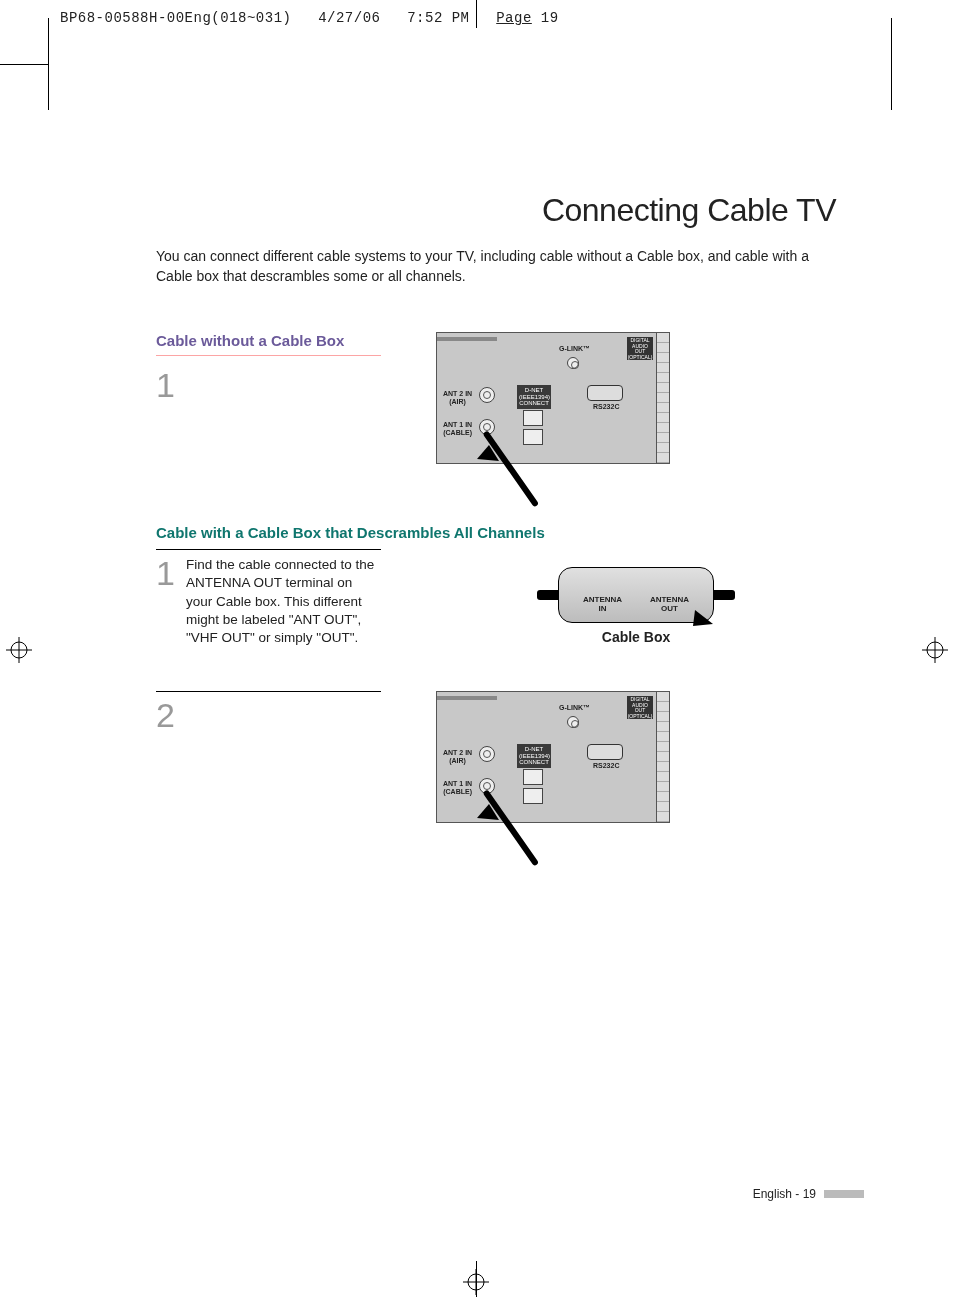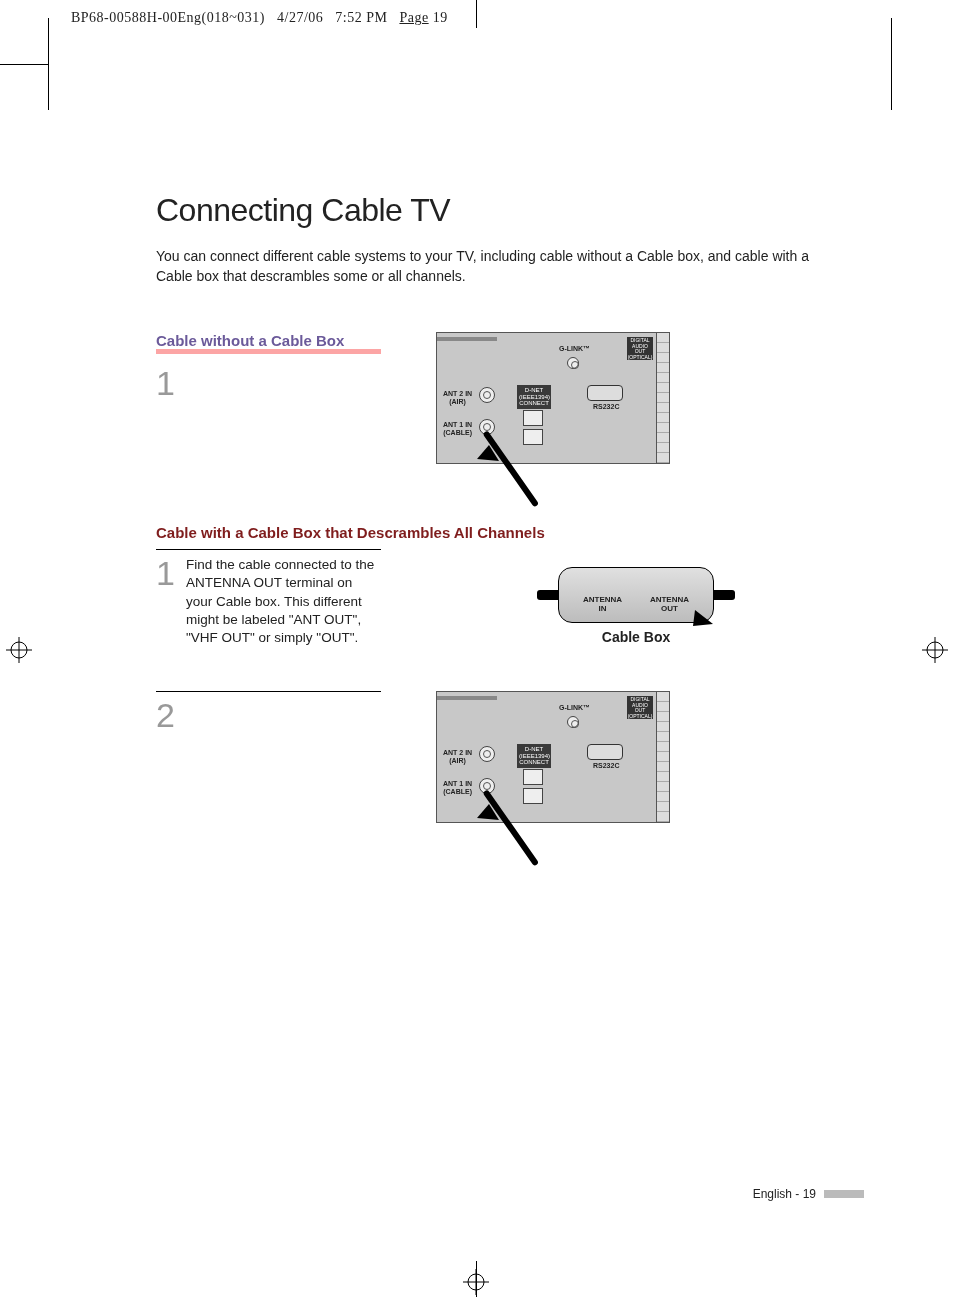--- a/index.html
+++ b/index.html
@@ -8,22 +8,22 @@
     font-family: Helvetica, Arial, sans-serif;
     background: #fff;
     width: 954px;
     height: 1301px;
     position: relative;
     color: #222;
   }
   .header-meta {
     position: absolute;
     top: 10px;
-    left: 71px;
-    font-family: Liberation Serif, serif;
+    left: 60px;
+    font-family: Liberation Mono, monospace;
     font-size: 14px;
     letter-spacing: 0.5px;
   }
   .header-meta .underline {
     text-decoration: underline;
   }
   .crop-top-vert {
     position: absolute;
     left: 476px;
     top: 0;
@@ -76,31 +76,33 @@
     left: 156px;
     top: 192px;
     width: 680px;
   }
   h1.page-title {
     font-size: 32px;
     font-weight: 400;
     margin: 0 0 18px 0;
     font-family: "Helvetica Neue", Helvetica, Arial, sans-serif;
     letter-spacing: -0.5px;
+    text-align: right;
   }
   .intro {
     font-size: 14px;
     line-height: 1.4;
     margin: 0 0 46px 0;
   }
   .section-head {
     font-size: 15px;
     font-weight: 700;
     color: #6b5a9a;
-    border-bottom: 5px solid #fca5a5;
+    border-bottom: 1px solid #fca5a5;
+    padding-bottom: 6px;
     margin: 0 0 6px 0;
     width: 225px;
   }
   .step-block {
     display: flex;
     align-items: flex-start;
     border-top: 1px solid #000;
     padding-top: 6px;
     width: 225px;
     margin-bottom: 14px;
@@ -114,21 +116,21 @@
     flex-shrink: 0;
     font-family: "Helvetica Neue", Helvetica, Arial, sans-serif;
   }
   .step-text {
     font-size: 13.5px;
     line-height: 1.35;
   }
   .section-wide-head {
     font-size: 15px;
     font-weight: 700;
-    color: #7f1d1d;
+    color: #0f766e;
     border-bottom: none;
     padding-bottom: 4px;
     margin: 0 0 4px 0;
   }
   .two-col {
     display: flex;
     align-items: flex-start;
     gap: 55px;
     margin-bottom: 30px;
   }

